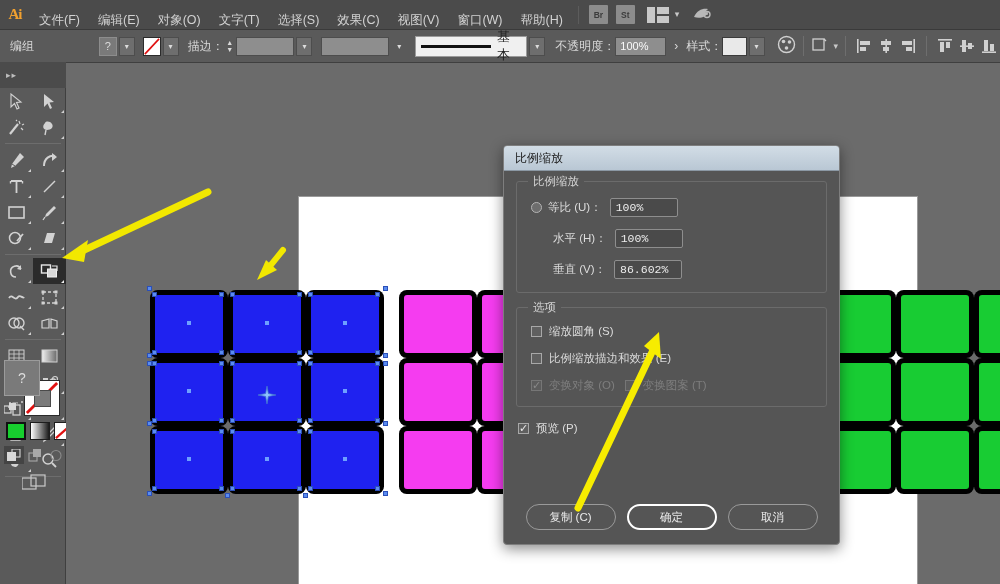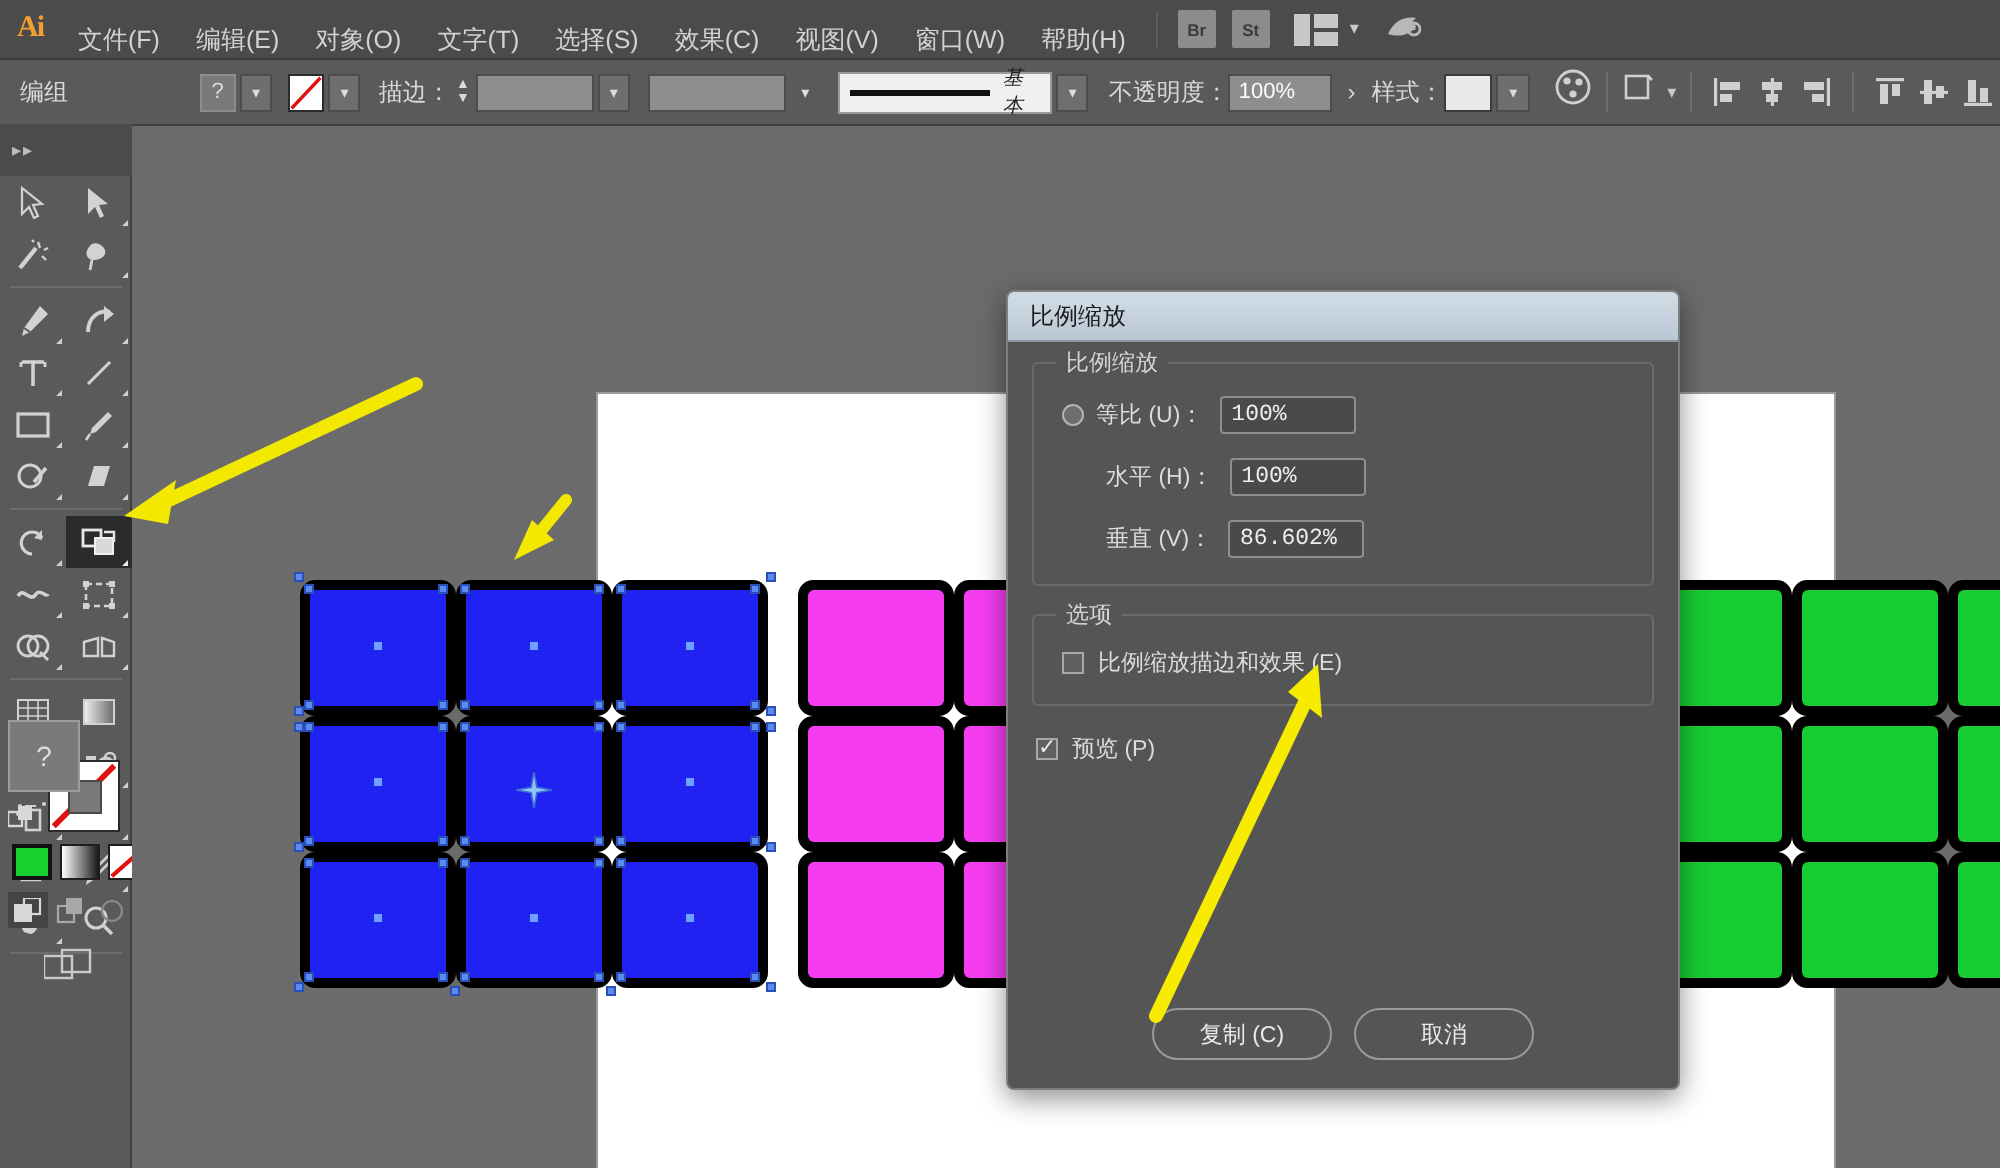--- a/index.html
+++ b/index.html
@@ -73,21 +73,21 @@
     height:19px; background:#8e8e8e; border:1px solid #4d4d4d;
     color:#f2f2f2; font-size:11px; display:flex; align-items:center;
     padding:0 4px;
   }
   .field.blank { background:#8e8e8e; }
   .brushbox {
     height:21px; background:#f0f0f0; border:1px solid #9a9a9a;
     display:flex; align-items:center; padding:0 5px; gap:6px;
   }
   .brushline { width:75px; height:3px; background:#111; }
-  .brushtxt { color:#1e1e1e; font-size:10px;font-style:italic; }
+  .brushtxt { color:#1e1e1e; font-size:13px; }
   .opac-field {
     width:54px; height:19px; background:#8e8e8e; border:1px solid #4d4d4d;
     color:#fafafa; font-size:11px; display:flex; align-items:center; padding-left:4px;
   }
   .style-sw { width:26px; height:19px; background:#e9e9e9; border:1px solid #3b3b3b; }
   .cb-sep { width:1px; height:20px; background:#6e6e6e; margin:0 7px; }
   .align-ico { width:16px; height:16px; margin:0 3px; }
 
   
   .tabbar {
@@ -798,36 +798,47 @@
 
         <div class="row">
           <span class="rlabel ind">垂直 (V)：</span>
           <div class="num">86.602%</div>
         </div>
       </div>
 
       <div class="group">
         <span class="legend">选项</span>
 
+        <div class="row">
+          <div class="chk"></div>
+          <span class="rlabel">缩放圆角 (S)</span>
+        </div>
 
         <div class="row">
           <div class="chk"></div>
           <span class="rlabel">比例缩放描边和效果 (E)</span>
         </div>
 
+        <div class="row dis">
+          <div class="chk on"></div>
+          <span class="rlabel">变换对象 (O)</span>
+          <div class="chk" style="margin-left:10px"></div>
+          <span class="rlabel">变换图案 (T)</span>
+        </div>
       </div>
 
       <div class="preview-row">
         <div class="chk on"></div>
         <span class="rlabel">预览 (P)</span>
       </div>
     </div>
 
     <div class="btnrow">
       <div class="btn">复制 (C)</div>
+      <div class="btn default">确定</div>
       <div class="btn">取消</div>
     </div>
   </div>
 
   <svg class="anno" viewBox="0 0 1000 584">
 
     <g>
       <path d="M208 192 L78 253" fill="none" stroke="#f2e800" stroke-width="7" stroke-linecap="round"></path>
       <path d="M62 258 L88 240 L84 262 Z" fill="#f2e800"></path>
     </g>

